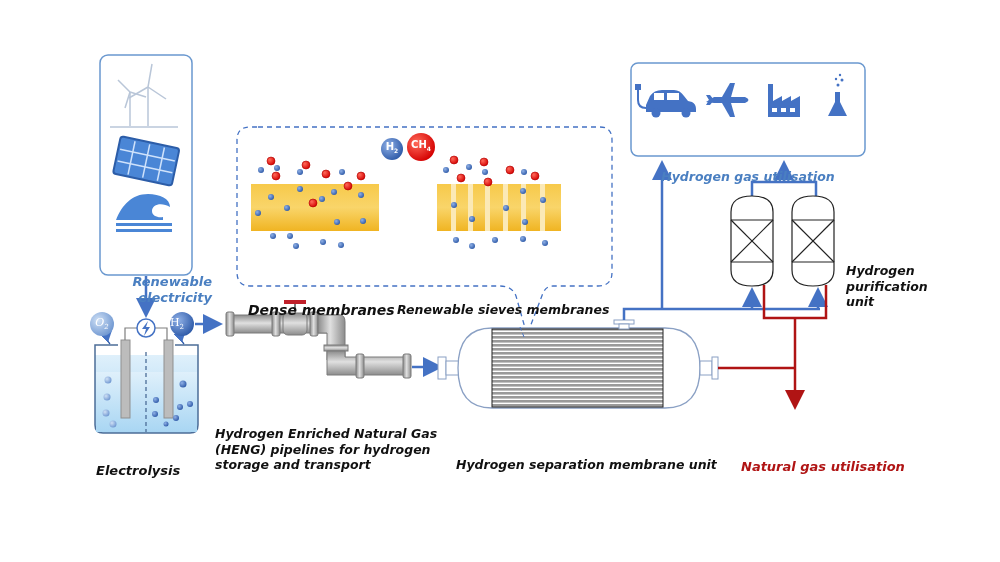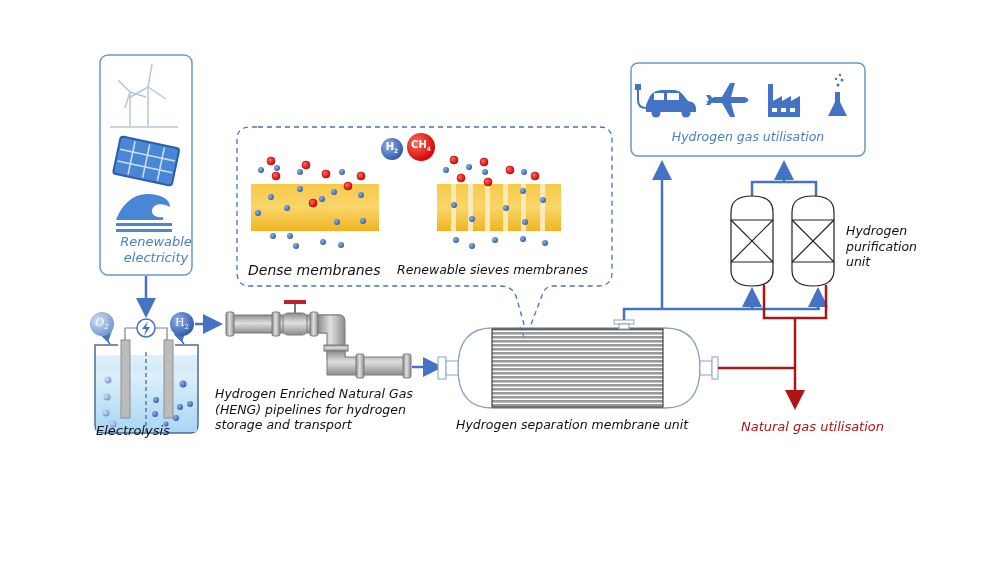--- a/index.html
+++ b/index.html
@@ -1,18 +1,18 @@
 <!DOCTYPE html>
 <html><head>
 <meta charset="utf-8">
 <style>
   html, body { margin:0; padding:0; background:#ffffff; }
   body { width:1000px; height:562px; position:relative; overflow:hidden; font-family:"DejaVu Sans", sans-serif; }
   svg#diagram { position:absolute; left:0; top:0; }
-  .lbl { position:absolute; font-family:"DejaVu Sans", sans-serif; font-style:italic; font-weight:normal; color:#111; line-height:1.25; }
+  .lbl { position:absolute; font-family:"DejaVu Sans", sans-serif; font-style:italic; font-weight:bold; color:#111; line-height:1.25;margin-top:40px; }
   .blue-lbl { color:#4a7fc1; }
   .red-lbl { color:#b01414;text-align:center; }
 </style>
 </head>
 <body>
 
 <svg id="diagram" width="1000" height="562" viewBox="0 0 1000 562">
   <defs>
     <marker id="ab" markerWidth="8" markerHeight="8" refX="6" refY="4" orient="auto">
         <path d="M0,0 L8,4 L0,8 z" fill="#4472c4"></path>
@@ -275,27 +275,27 @@
     <g fill="#4472c4">
       <path d="M835,92 L840,92 L840,102 L847,116 L828,116 L835,102 Z"></path>
       <circle cx="838" cy="85" r="1.5"></circle>
         <circle cx="842" cy="80" r="1.5"></circle>
         <circle cx="836" cy="79" r="1.2"></circle>
         <circle cx="840" cy="75" r="1.2"></circle>
     </g>
   </g>
 </svg>
 
-<div class="lbl blue-lbl" style="left:100px;top:234px;width:112px;text-align:center;font-size:13px;">
+<div class="lbl blue-lbl" style="left:100px;top:234px;width:112px;text-align:right;font-size:13px;">
   <div>Renewable</div>
   <div>electricity</div>
 </div>
 
 <div style="position:absolute;left:90px;top:316px;width:24px;text-align:center;font-family:'DejaVu Serif',serif;font-size:11px;color:#fff;font-style:italic;"><span>O</span><sub style="font-size:7px;">2</sub></div>
-<div style="position:absolute;left:170px;top:316px;width:24px;text-align:center;font-family:'DejaVu Serif',serif;font-size:11px;color:#fff;"><span>H</span><sub style="font-size:7px;">2</sub></div>
+<div style="position:absolute;left:170px;top:316px;width:24px;text-align:left;font-family:'DejaVu Serif',serif;font-size:11px;color:#fff;"><span>H</span><sub style="font-size:7px;">2</sub></div>
 
 <div class="lbl" style="left:96px;top:423px;font-size:13px;">Electrolysis</div>
 
 <div style="position:absolute;left:381px;top:141px;width:22px;text-align:center;font-size:10px;color:#fff;font-weight:bold;"><span>H</span><sub style="font-size:6px;">2</sub></div>
 <div style="position:absolute;left:407px;top:139px;width:28px;text-align:center;font-size:10px;color:#fff;font-weight:bold;"><span>CH</span><sub style="font-size:6px;">4</sub></div>
 
 <div class="lbl" style="left:248px;top:262px;font-size:14px;">Dense membranes</div>
 <div class="lbl" style="left:397px;top:262px;font-size:12.5px;">Renewable sieves membranes</div>
 
 <div class="lbl" style="left:215px;top:386px;font-size:12.5px;">

